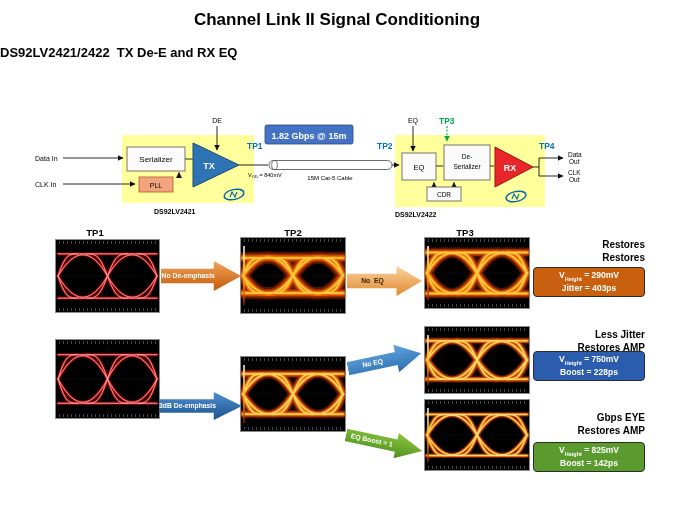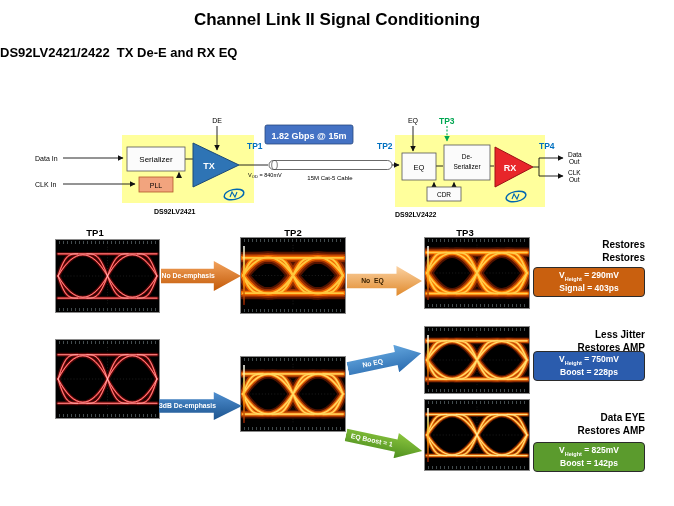--- a/index.html
+++ b/index.html
@@ -545,34 +545,34 @@
     <div class="shape"></div>
     <span>EQ Boost = 1</span>
   </div>
 
   <div class="result" style="left:533px;top:239px;width:112px;">
     <div>Restores</div>
     <div>Restores</div>
   </div>
   <div class="badge orange" style="left:533px;top:267px;width:112px;height:30px;">
     <div><span>V</span><sub>Height</sub><span> = 290mV</span></div>
-    <div>Signal = 403ps</div>
+    <div>Jitter = 403ps</div>
   </div>
 
   <div class="result" style="left:533px;top:329px;width:112px;">
     <div>Less Jitter</div>
     <div>Restores AMP</div>
   </div>
   <div class="badge blue" style="left:533px;top:351px;width:112px;height:30px;">
     <div><span>V</span><sub>Height</sub><span> = 750mV</span></div>
     <div>Boost = 228ps</div>
   </div>
 
   <div class="result" style="left:533px;top:412px;width:112px;">
-    <div>Data EYE</div>
+    <div>Gbps EYE</div>
     <div>Restores AMP</div>
   </div>
   <div class="badge green" style="left:533px;top:442px;width:112px;height:30px;">
     <div><span>V</span><sub>Height</sub><span> = 825mV</span></div>
     <div>Boost = 142ps</div>
   </div>
 
 </div>
 
 </body></html>

